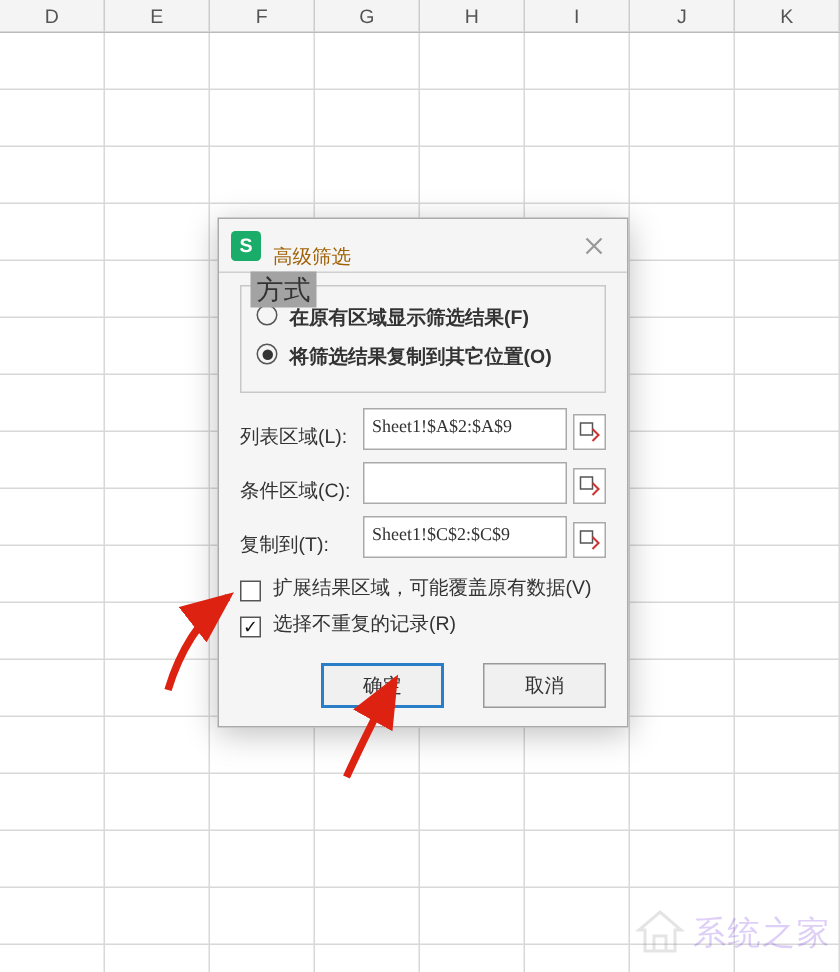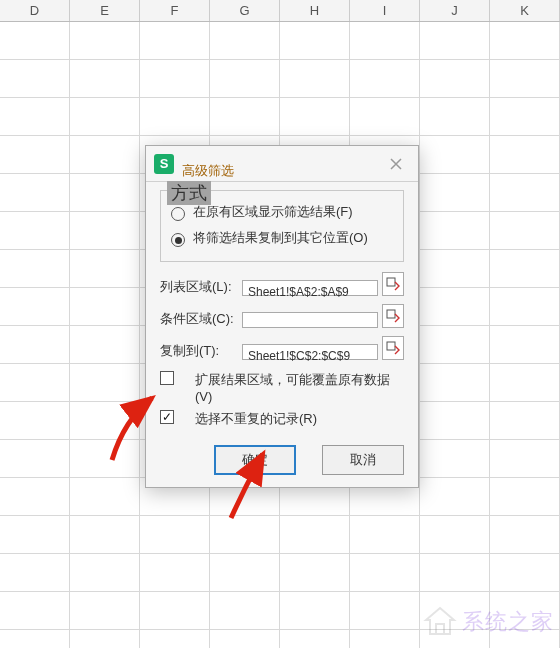--- a/index.html
+++ b/index.html
@@ -106,23 +106,24 @@
     .fieldset .legend {
       position: absolute;
       top: -10px;
       left: 6px;
       background: #a3a3a3;
       padding: 0 4px;
       font-size: 18px;
     }
     .radio-row {
       display: flex;
-      align-items: flex-end;
+      align-items: flex-start;
       padding: 4px 0;
       cursor: pointer;
+      font-weight: bold;
     }
     .radio {
       width: 14px;
       height: 14px;
       border: 1px solid #555;
       border-radius: 50%;
       margin-right: 8px;
       display: flex;
       align-items: center;
       justify-content: center;
@@ -139,46 +140,46 @@
       display: flex;
       align-items: flex-end;
       margin-bottom: 8px;
     }
     .formrow .lbl {
       width: 82px;
       font-size: 13px;
     }
     .formrow .inp {
       flex: 1;
-      height: 16px;
+      height: 28px;
       border: 1px solid #aaa;
       background: #fff;
       padding: 0 5px;
       font-size: 12px;
       line-height: 22px;
       color: #333;
+      font-family: Liberation Serif, serif;
     }
     .formrow .picker {
       width: 22px;
       height: 24px;
       border: 1px solid #aaa;
       background: #fff;
       margin-left: 4px;
       display: flex;
       align-items: center;
       justify-content: center;
       cursor: pointer;
     }
     .formrow .picker svg { width: 14px; height: 14px; }
     .chk-row {
       display: flex;
-      align-items: flex-start;
+      align-items: flex-end;
       padding: 3px 0;
       cursor: pointer;
-      gap: 13px;
     }
     .chk {
       width: 14px;
       height: 14px;
       border: 1px solid #555;
       margin-right: 8px;
       background: #fff;
       display: flex;
       align-items: center;
       justify-content: center;

